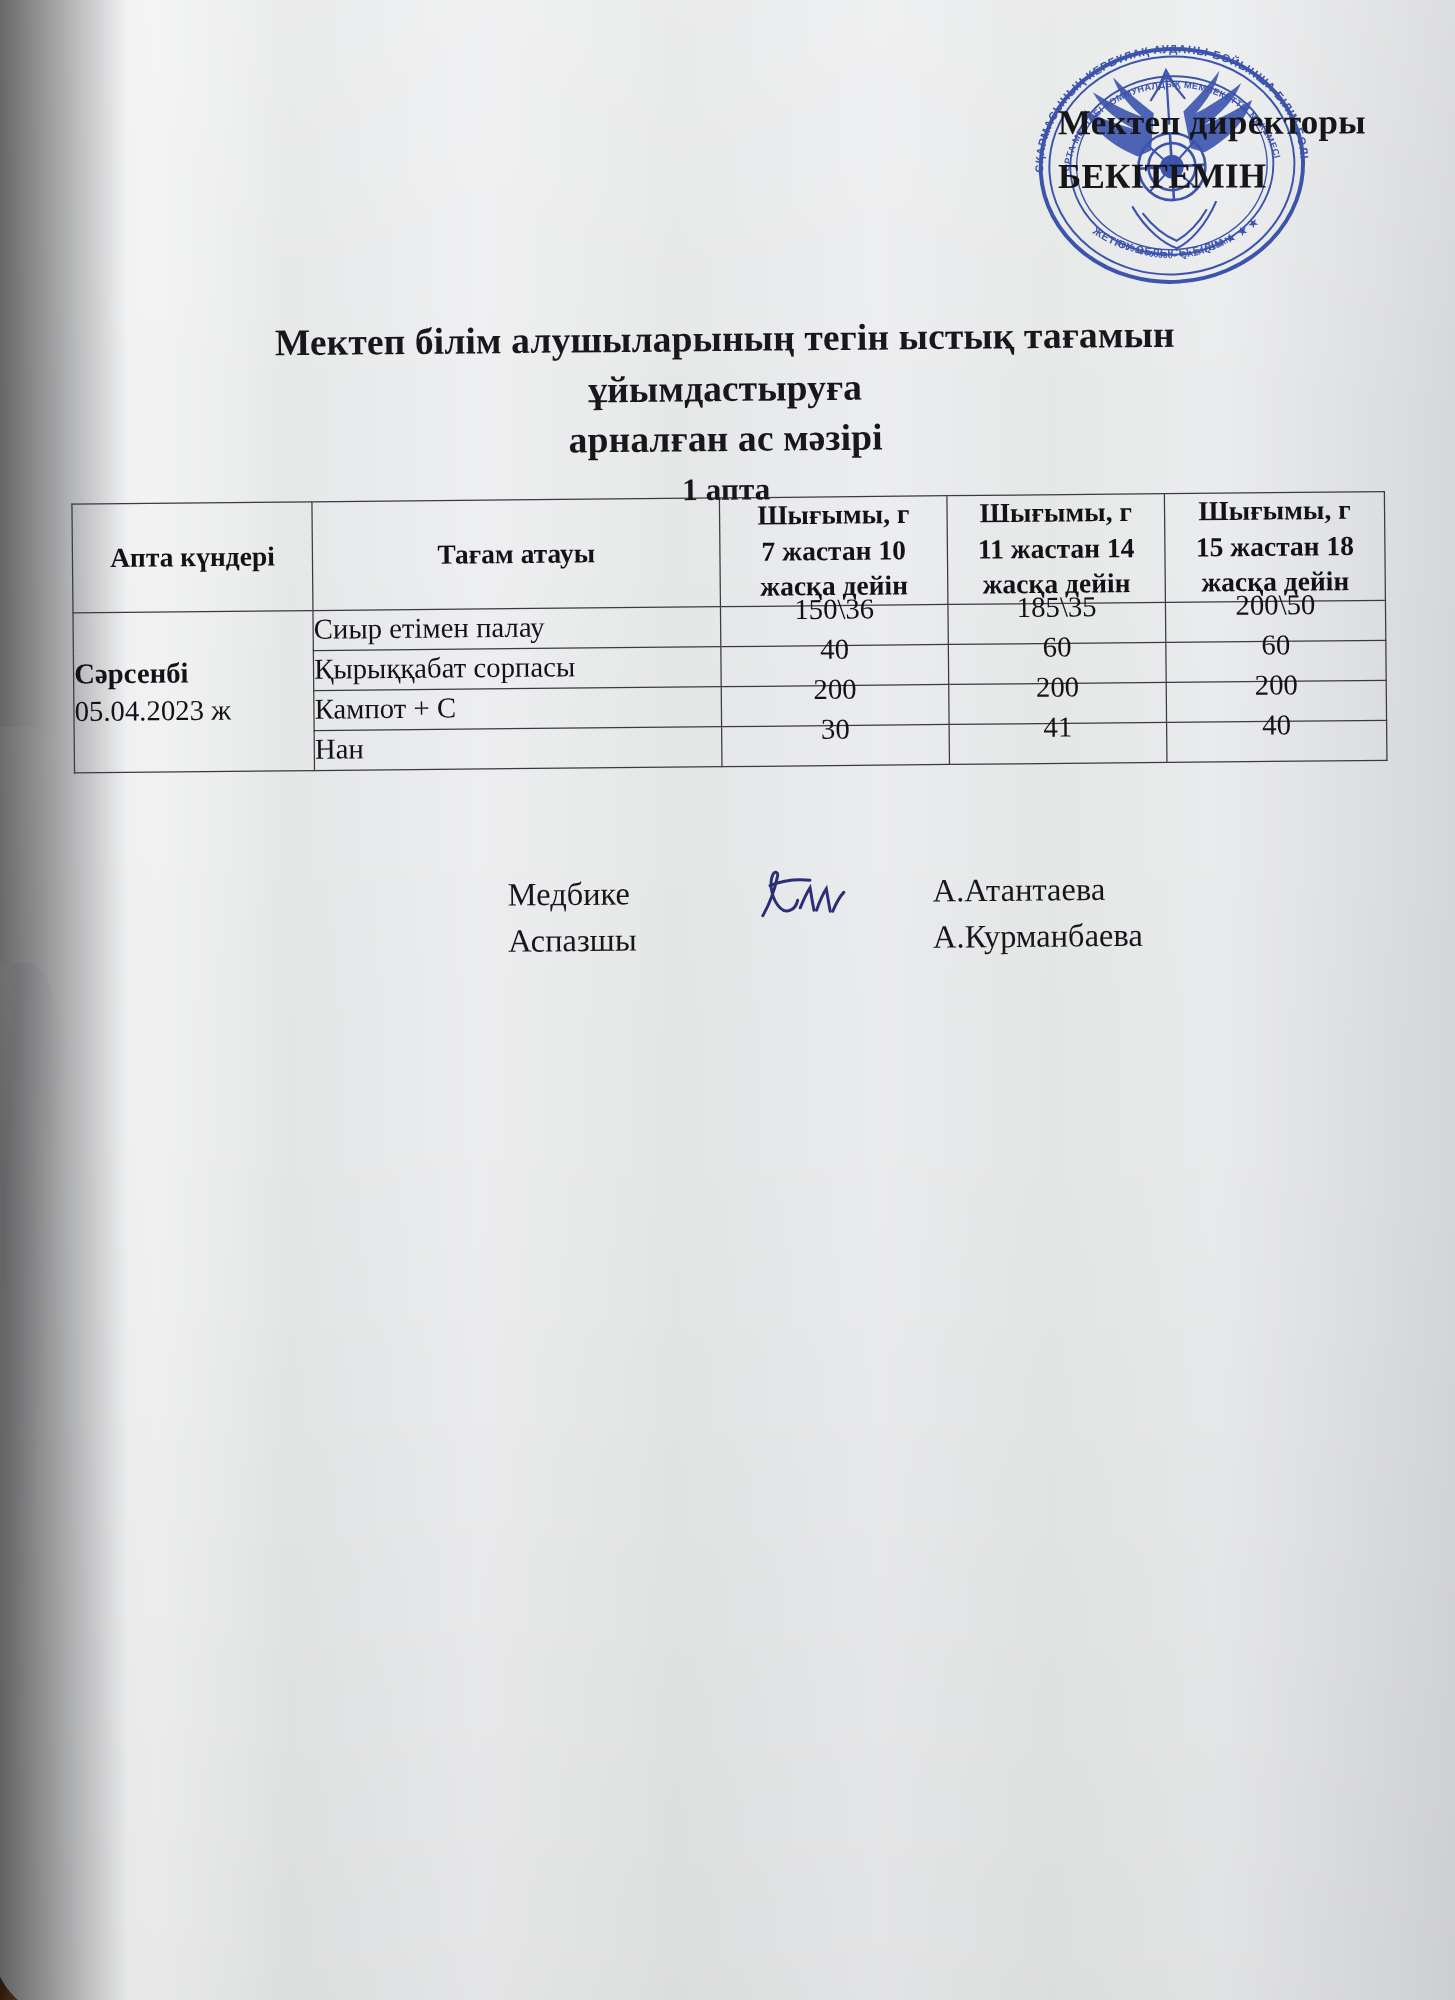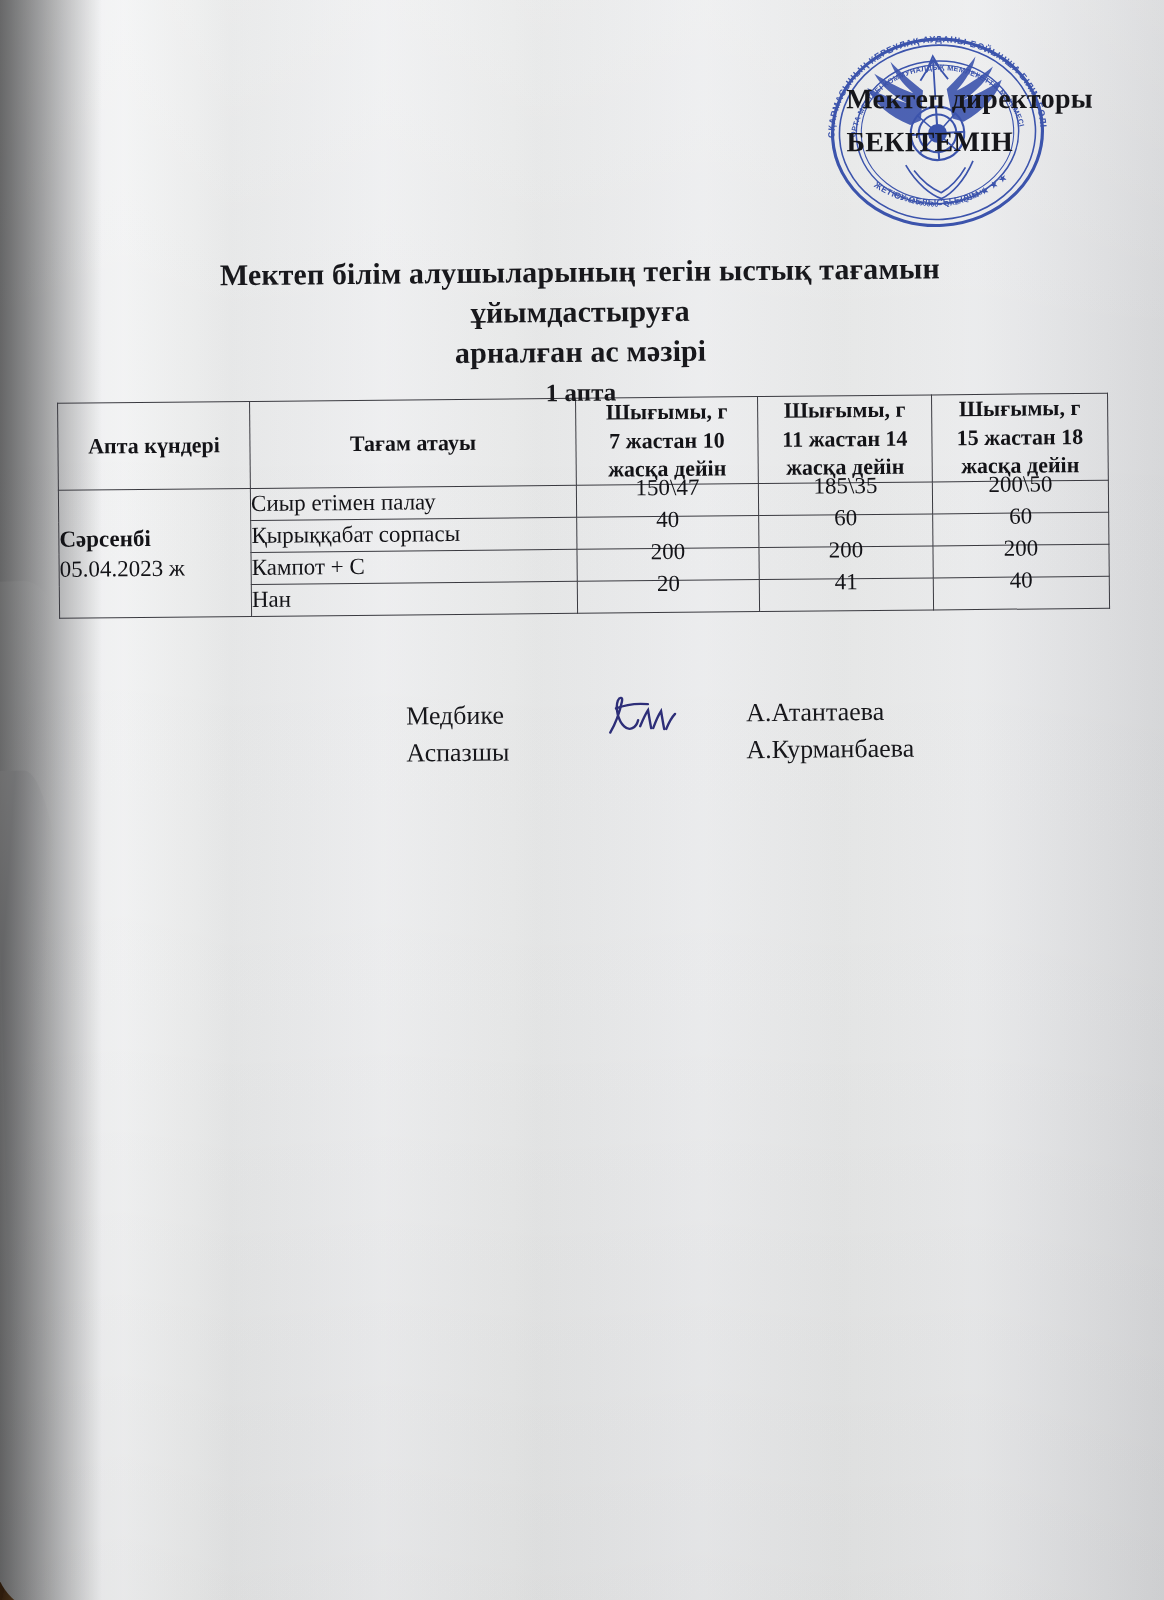--- a/index.html
+++ b/index.html
@@ -357,39 +357,39 @@
             </th>
           </tr>
         </thead>
         <tbody>
           <tr>
             <td class="day" rowspan="4">
               <span class="dayname">Сәрсенбі</span>
               <span class="daydate">05.04.2023 ж</span>
             </td>
             <td class="dish">Сиыр етімен палау</td>
-            <td class="val"><span>150\47</span></td>
+            <td class="val"><span>150\36</span></td>
             <td class="val"><span>185\35</span></td>
             <td class="val"><span>200\50</span></td>
           </tr>
           <tr>
             <td class="dish">Қырыққабат сорпасы</td>
             <td class="val"><span>40</span></td>
             <td class="val"><span>60</span></td>
             <td class="val"><span>60</span></td>
           </tr>
           <tr>
             <td class="dish">Кампот + С</td>
             <td class="val"><span>200</span></td>
             <td class="val"><span>200</span></td>
             <td class="val"><span>200</span></td>
           </tr>
           <tr>
             <td class="dish">Нан</td>
-            <td class="val"><span>20</span></td>
+            <td class="val"><span>30</span></td>
             <td class="val"><span>41</span></td>
             <td class="val"><span>40</span></td>
           </tr>
         </tbody>
       </table>
     </div>
 
     <div class="signatures">
       <div class="sig-row">
         <div class="sig-role">Медбике</div>

